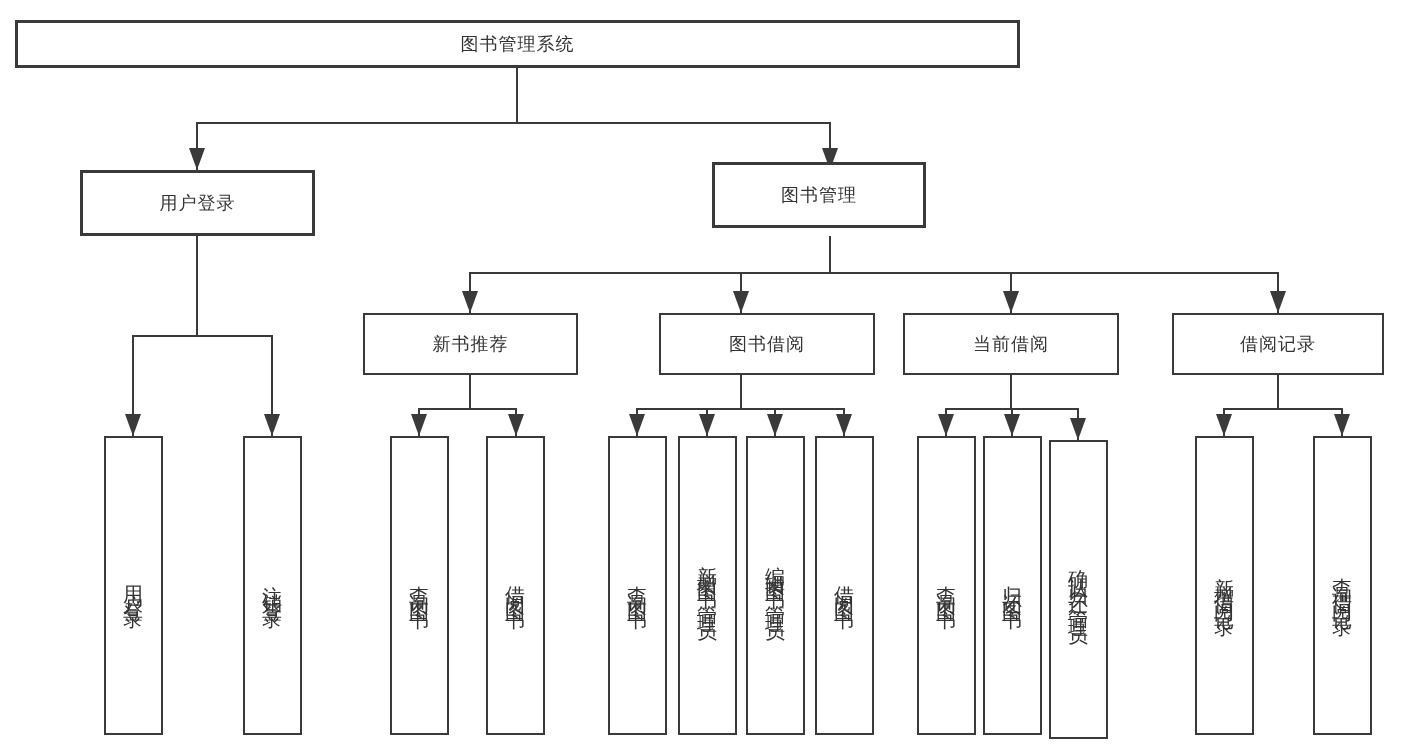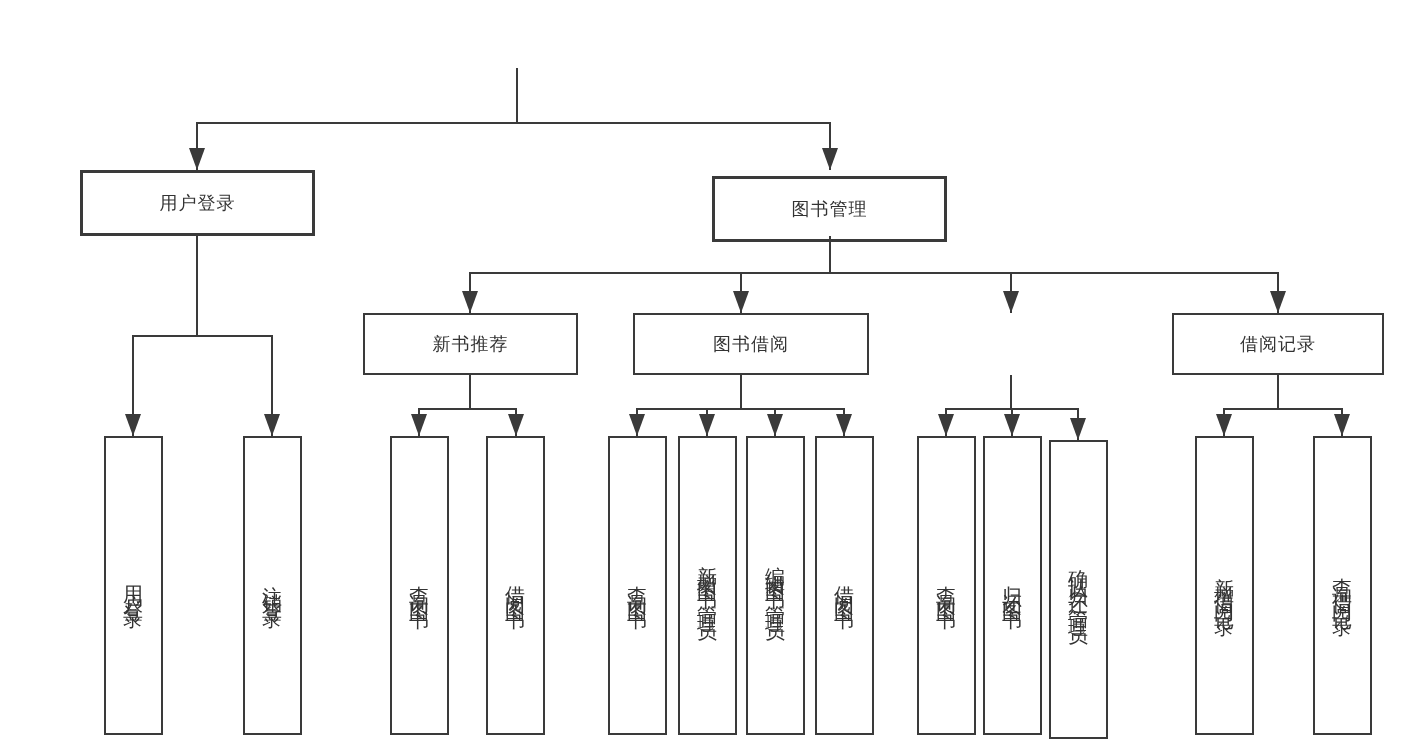--- a/index.html
+++ b/index.html
@@ -37,32 +37,35 @@
   .watermark{
     position:absolute;right:6px;top:717px;z-index:10;
     color:var(--watermark,#c6c6c6);font-size:19px;white-space:nowrap;
   }
 </style>
 </head>
 <body>
 
 <div class="canvas">
 
+  <div class="node" style="left:15px;top:20px;width:1005px;height:48px">
+    <span>图书管理系统</span>
+  </div>
 
   <div class="vline" style="left:516px;top:68px;height:54px"></div>
   <div class="hline" style="left:196px;top:122px;width:635px"></div>
   <div class="vline" style="left:196px;top:122px;height:48px"></div>
   <div class="vline" style="left:829px;top:122px;height:48px"></div>
   <div class="arrow" style="left:189px;top:148px"></div>
   <div class="arrow" style="left:822px;top:148px"></div>
 
   <div class="node" style="left:80px;top:170px;width:235px;height:66px">
     <span>用户登录</span>
   </div>
-  <div class="node" style="left:712px;top:176px;width:235px;height:66px">
+  <div class="node" style="left:712px;top:162px;width:214px;height:66px">
     <span>图书管理</span>
   </div>
 
   <div class="vline" style="left:196px;top:236px;height:99px"></div>
   <div class="hline" style="left:132px;top:335px;width:140px"></div>
   <div class="vline" style="left:132px;top:335px;height:101px"></div>
   <div class="vline" style="left:271px;top:335px;height:101px"></div>
   <div class="arrow" style="left:125px;top:414px"></div>
   <div class="arrow" style="left:264px;top:414px"></div>
 
@@ -73,22 +76,25 @@
   <div class="vline" style="left:1010px;top:272px;height:41px"></div>
   <div class="vline" style="left:1277px;top:272px;height:41px"></div>
   <div class="arrow" style="left:462px;top:291px"></div>
   <div class="arrow" style="left:733px;top:291px"></div>
   <div class="arrow" style="left:1003px;top:291px"></div>
   <div class="arrow" style="left:1270px;top:291px"></div>
 
   <div class="node l3" style="left:363px;top:313px;width:215px;height:62px">
     <span>新书推荐</span>
   </div>
-  <div class="node l3" style="left:633px;top:313px;width:236px;height:62px">
+  <div class="node l3" style="left:659px;top:313px;width:216px;height:62px">
     <span>图书借阅</span>
+  </div>
+  <div class="node l3" style="left:903px;top:313px;width:216px;height:62px">
+    <span>当前借阅</span>
   </div>
   <div class="node l3" style="left:1172px;top:313px;width:212px;height:62px">
     <span>借阅记录</span>
   </div>
 
   <div class="vline" style="left:469px;top:375px;height:33px"></div>
   <div class="hline" style="left:418px;top:408px;width:98px"></div>
   <div class="vline" style="left:418px;top:408px;height:28px"></div>
   <div class="vline" style="left:515px;top:408px;height:28px"></div>
   <div class="arrow" style="left:411px;top:414px"></div>

